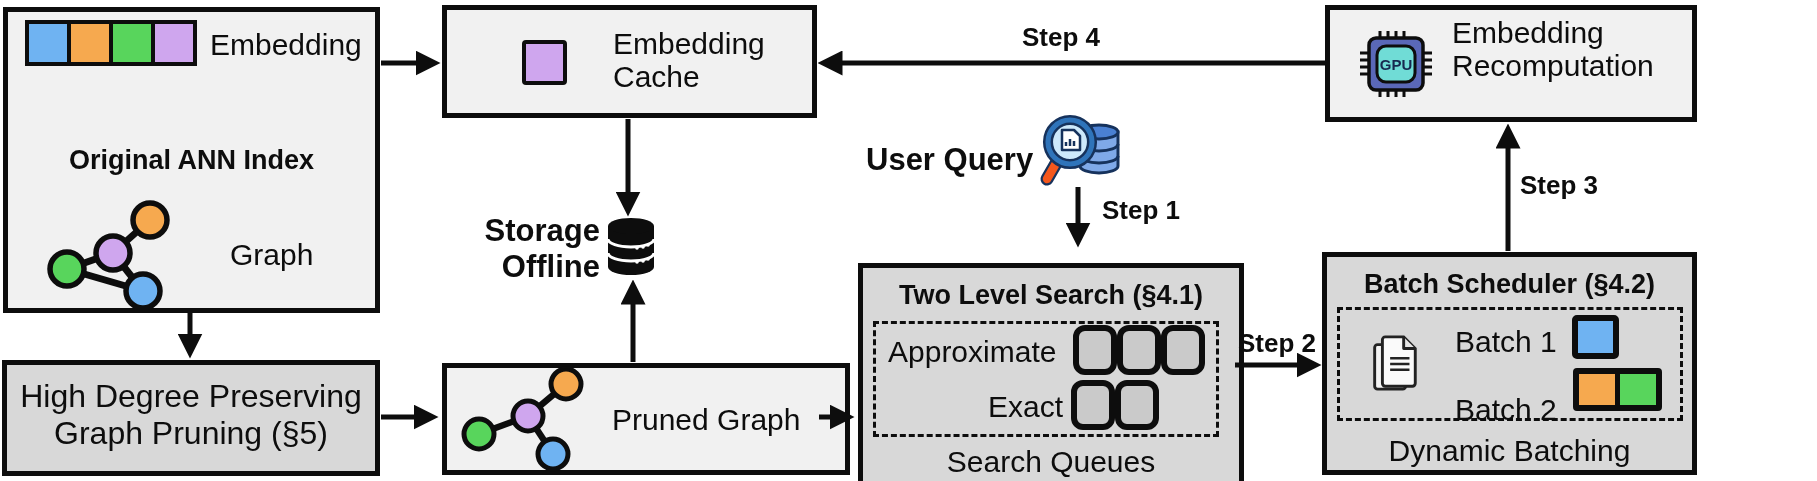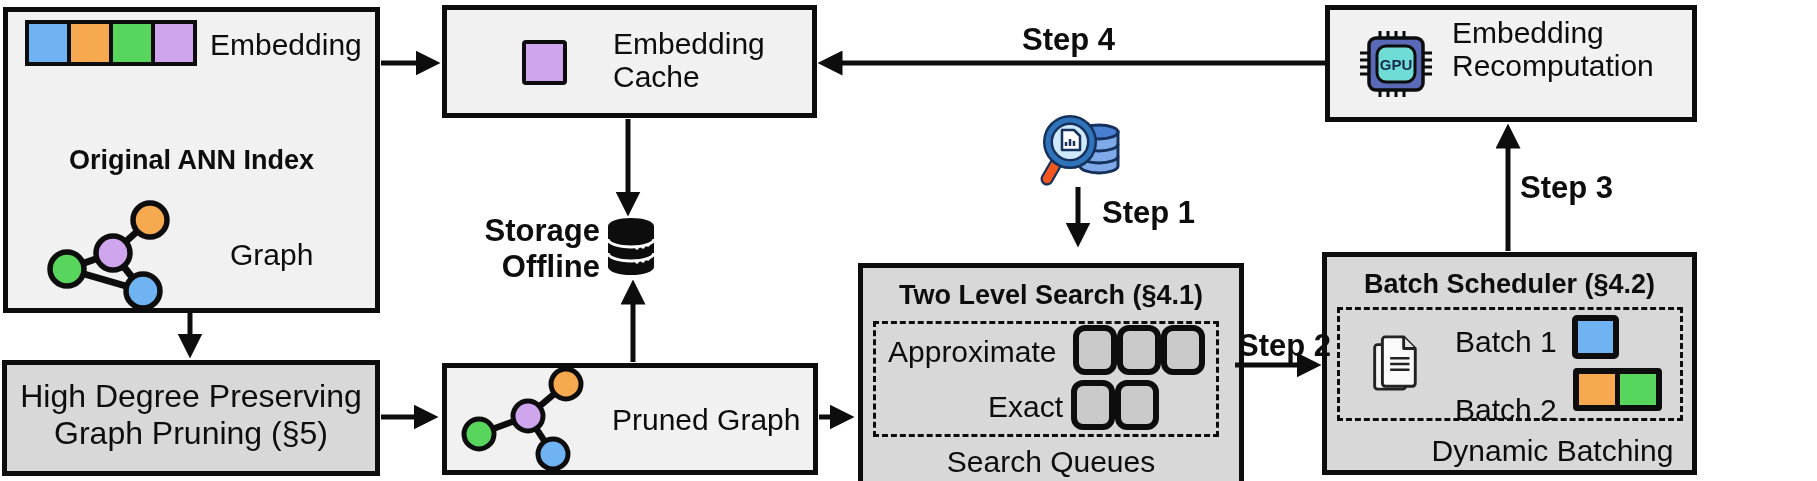--- a/index.html
+++ b/index.html
@@ -5,21 +5,21 @@
   html,body{margin:0;padding:0;background:#fff;}
   .canvas{position:relative;width:1817px;height:481px;background:#fff;overflow:hidden;
           font-family:"Liberation Sans",sans-serif;color:#0d0d0d;}
   .box{position:absolute;border:5px solid #0d0d0d;box-sizing:border-box;}
   .light{background:#f1f1f1;}
   .dark{background:#d8d8d8;}
   .abs{position:absolute;}
   .lbl{font-size:30px;line-height:34px;white-space:nowrap;}
   .bold{font-weight:bold;}
   .title{font-size:27px;font-weight:bold;text-align:center;width:100%;white-space:nowrap;}
-  .step{font-size:31px;font-weight:bold;white-space:nowrap;}
+  .step{font-size:26px;font-weight:bold;white-space:nowrap;}
   .center{text-align:center;width:100%;}
   
   .emb-strip{display:flex;gap:4px;padding:4px;background:#0d0d0d;width:fit-content;}
   .emb-cell{width:38px;height:38px;}
   
   .swatch{box-sizing:border-box;border:4px solid #0d0d0d;border-radius:4px;}
   
   .dashed{position:absolute;border:3px dashed #0d0d0d;box-sizing:border-box;}
   
   .slot-row{position:absolute;display:flex;}
@@ -92,37 +92,38 @@
     <g fill="#fff">
       <circle cx="31" cy="31" r="1.8"></circle>
         <circle cx="37" cy="30" r="1.8"></circle>
         <circle cx="42" cy="28" r="1.8"></circle>
       <circle cx="31" cy="45" r="1.8"></circle>
         <circle cx="37" cy="44" r="1.8"></circle>
         <circle cx="42" cy="42" r="1.8"></circle>
     </g>
   </svg>
 
-  <div class="box light" style="left:442px;top:363px;width:376px;height:112px;">
+  <div class="box light" style="left:442px;top:363px;width:408px;height:112px;">
     <svg class="abs" style="left:10px;top:-2px;" width="160" height="106" viewBox="0 0 160 106">
       <g stroke="#0d0d0d" stroke-width="6.5">
         <line x1="71" y1="50" x2="109" y2="18"></line>
         <line x1="71" y1="50" x2="22" y2="68"></line>
         <line x1="71" y1="50" x2="96" y2="88"></line>
       </g>
       <g stroke="#0d0d0d" stroke-width="5">
         <circle cx="109" cy="18" r="15" fill="#f6a94f"></circle>
         <circle cx="71" cy="50" r="15" fill="#cfa6ee"></circle>
         <circle cx="22" cy="68" r="15" fill="#58d55c"></circle>
         <circle cx="96" cy="88" r="15" fill="#6fb3f2"></circle>
       </g>
     </svg>
     <div class="abs lbl" style="left:165px;top:35px;">Pruned Graph</div>
   </div>
 
+  <div class="abs lbl bold" style="left:866px;top:143px;font-size:31px;">User Query</div>
   <svg class="abs" style="left:1036px;top:114px;" width="88" height="80" viewBox="0 0 88 80">
     <path d="M44 18 v34 a19 7 0 0 0 38 0 v-34 z" stroke="#16325c" stroke-width="3" fill="#7fa9e8"></path>
     <path d="M44 30 a19 7 0 0 0 38 0" fill="none" stroke="#16325c" stroke-width="3"></path>
     <path d="M44 42 a19 7 0 0 0 38 0" fill="none" stroke="#16325c" stroke-width="3"></path>
     <ellipse cx="63" cy="18" rx="19" ry="7" stroke="#16325c" stroke-width="3" fill="#4a80d2"></ellipse>
     <line x1="22" y1="46" x2="11" y2="65" stroke="#16325c" stroke-width="13" stroke-linecap="round"></line>
     <line x1="22" y1="46" x2="11" y2="65" stroke-width="8.5" stroke-linecap="round" stroke="#f4571c"></line>
     <circle cx="34" cy="28" r="22" stroke="#2f74ba" stroke-width="7" fill="#cde9fb"></circle>
     <circle cx="34" cy="28" r="25.8" fill="none" stroke="#16325c" stroke-width="2.5"></circle>
     <circle cx="34" cy="28" r="18.2" fill="none" stroke="#16325c" stroke-width="2.5"></circle>
@@ -156,21 +157,21 @@
       <path d="M40 8 v12 h12" fill="#e6e6e6" stroke="#222" stroke-width="3" stroke-linejoin="round"></path>
       <path d="M26 30 H46 M26 36 H46 M26 42 H46" stroke="#222" stroke-width="2.5"></path>
     </svg>
     <div class="abs lbl" style="left:128px;top:68px;">Batch 1</div>
     <div class="batch1" style="left: 245px; top: 58px; background-color: rgb(111, 179, 242);"></div>
     <div class="abs lbl" style="left:128px;top:136px;">Batch 2</div>
     <div class="batch-duo" style="left:246px;top:111px;">
       <div class="cell" style="background-color: rgb(246, 169, 79);"></div>
       <div class="cell" style="background-color: rgb(88, 213, 92);"></div>
     </div>
-    <div class="abs lbl center" style="left:0;top:177px;padding-left:43px;">Dynamic Batching</div>
+    <div class="abs lbl center" style="left:0;top:177px;">Dynamic Batching</div>
   </div>
 
   <div class="box light" style="left:1325px;top:5px;width:372px;height:117px;">
     <svg class="abs" style="left:26px;top:19px;" width="80" height="70" viewBox="0 0 80 70">
       <g stroke="#0d0d0d" stroke-width="3">
         <path d="M24 2 V10 M32 2 V10 M40 2 V10 M48 2 V10"></path>
         <path d="M24 60 V68 M32 60 V68 M40 60 V68 M48 60 V68"></path>
         <path d="M4 24 H13 M4 31 H13 M4 38 H13 M4 45 H13"></path>
         <path d="M67 24 H76 M67 31 H76 M67 38 H76 M67 45 H76"></path>
       </g>

